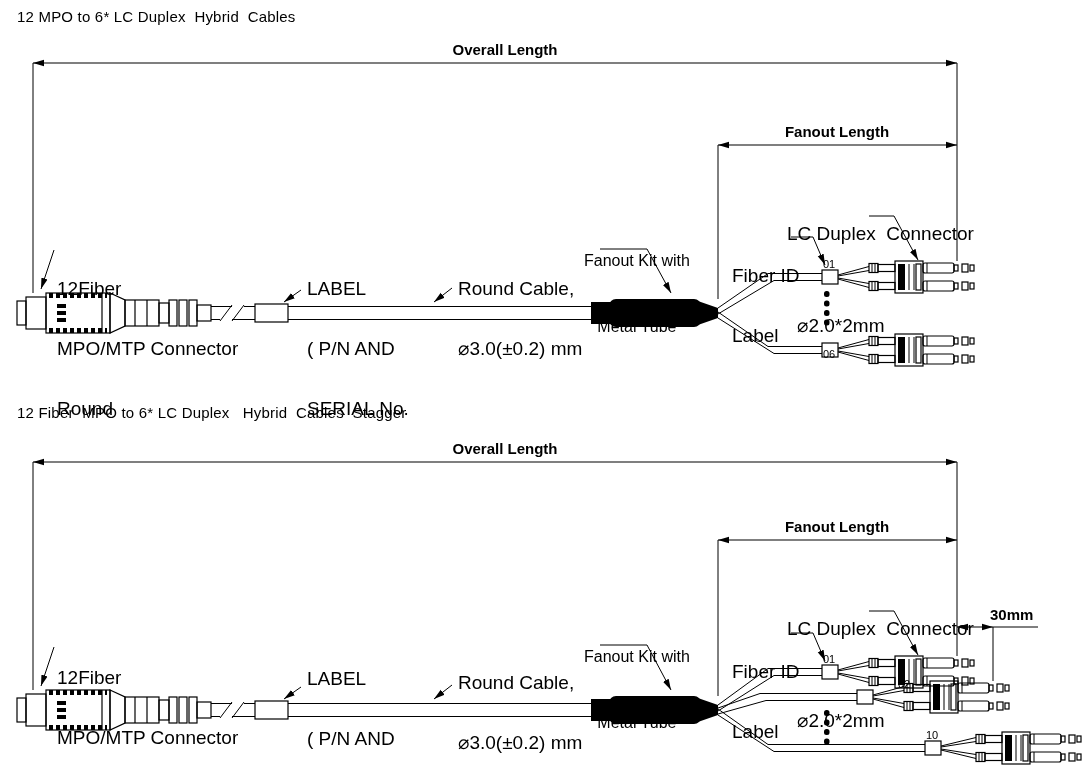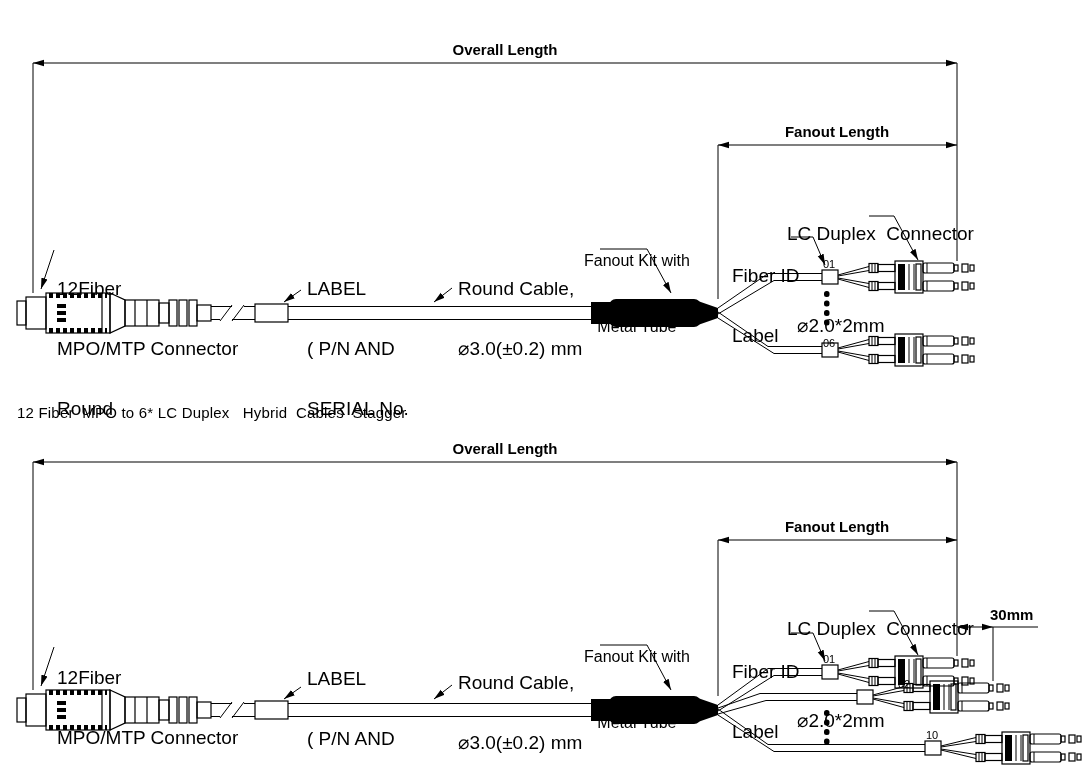--- a/index.html
+++ b/index.html
@@ -201,20 +201,21 @@
       <line class="thin" x1="774" y1="751.5" x2="925" y2="751.5"></line>
       <rect class="wht" x="925" y="741" width="16" height="14"></rect>
       <line class="thin" x1="941" y1="746" x2="976" y2="737.5"></line>
       <line class="thin" x1="941" y1="747" x2="976" y2="741.5"></line>
       <line class="thin" x1="941" y1="749" x2="976" y2="754.5"></line>
       <line class="thin" x1="941" y1="750" x2="976" y2="758.5"></line>
       <use href="#lcdup" transform="translate(976,748)"></use>
     </g>
   </svg>
 
+  <div class="title" style="left:17px;top:8px;">12 MPO to 6* LC Duplex  Hybrid  Cables</div>
   <div class="dim" style="left:505px;top:41px;">Overall Length</div>
   <div class="dim" style="left:837px;top:123px;">Fanout Length</div>
 
   <div class="lbl" style="left:57px;top:239px;">
     <div>12Fiber</div>
     <div>MPO/MTP Connector</div>
     <div>Round</div>
   </div>
 
   <div class="lbl" style="left:307px;top:239px;">
@@ -237,21 +238,21 @@
     <div>Fiber ID</div>
     <div>Label</div>
   </div>
 
   <div class="lbl" style="left:787px;top:184px;">
     <div>LC Duplex  Connector</div>
     <div class="ind">⌀2.0*2mm</div>
   </div>
 
   <div class="bid" style="left:823px;top:258px;">01</div>
-  <div class="bid" style="left:823px;top:337px;">06</div>
+  <div class="bid" style="left:823px;top:348px;">06</div>
 
   <div class="title" style="left:17px;top:404px;">12 Fiber  MPO to 6* LC Duplex   Hybrid  Cables  Stagger</div>
   <div class="dim" style="left:505px;top:440px;">Overall Length</div>
   <div class="dim" style="left:837px;top:518px;">Fanout Length</div>
   <div class="dimleft" style="left:990px;top:606px;">30mm</div>
 
   <div class="lbl" style="left:57px;top:628px;">
     <div>12Fiber</div>
     <div>MPO/MTP Connector</div>
     

